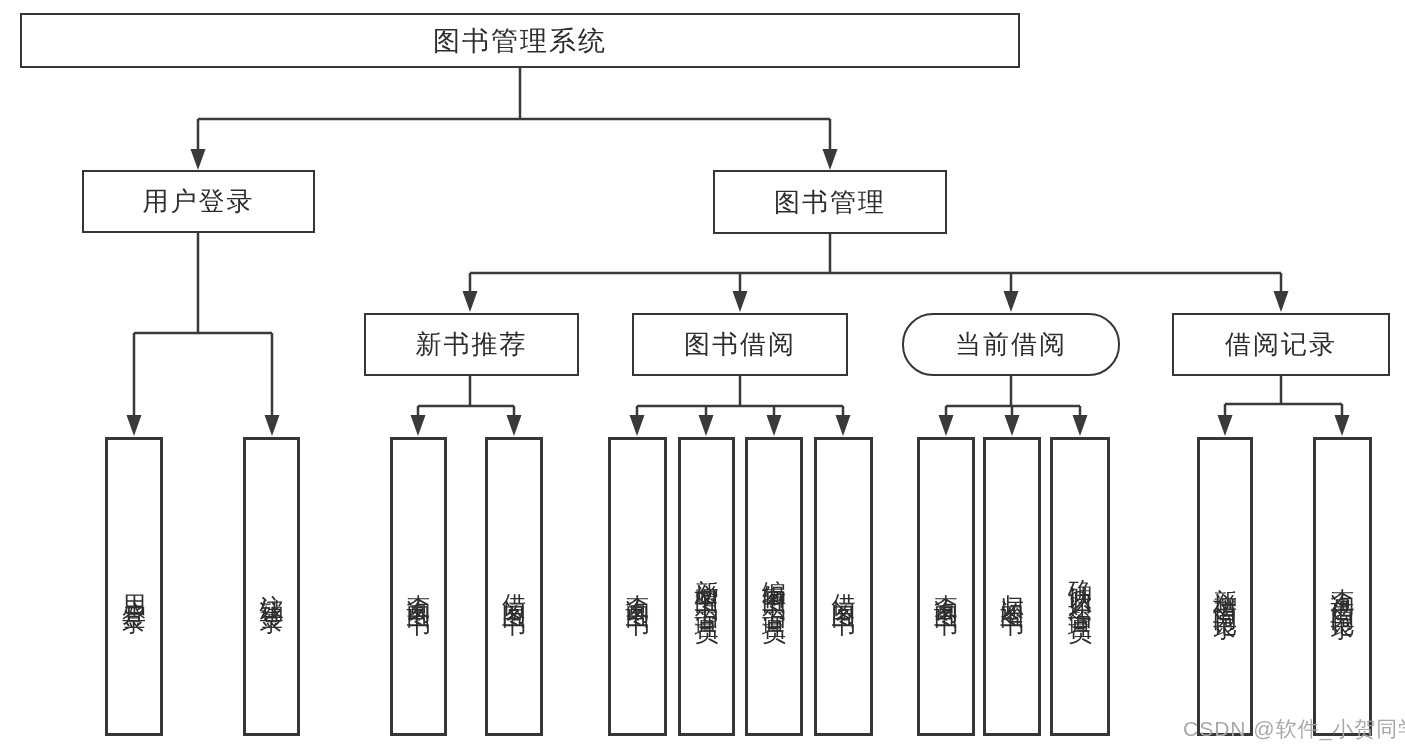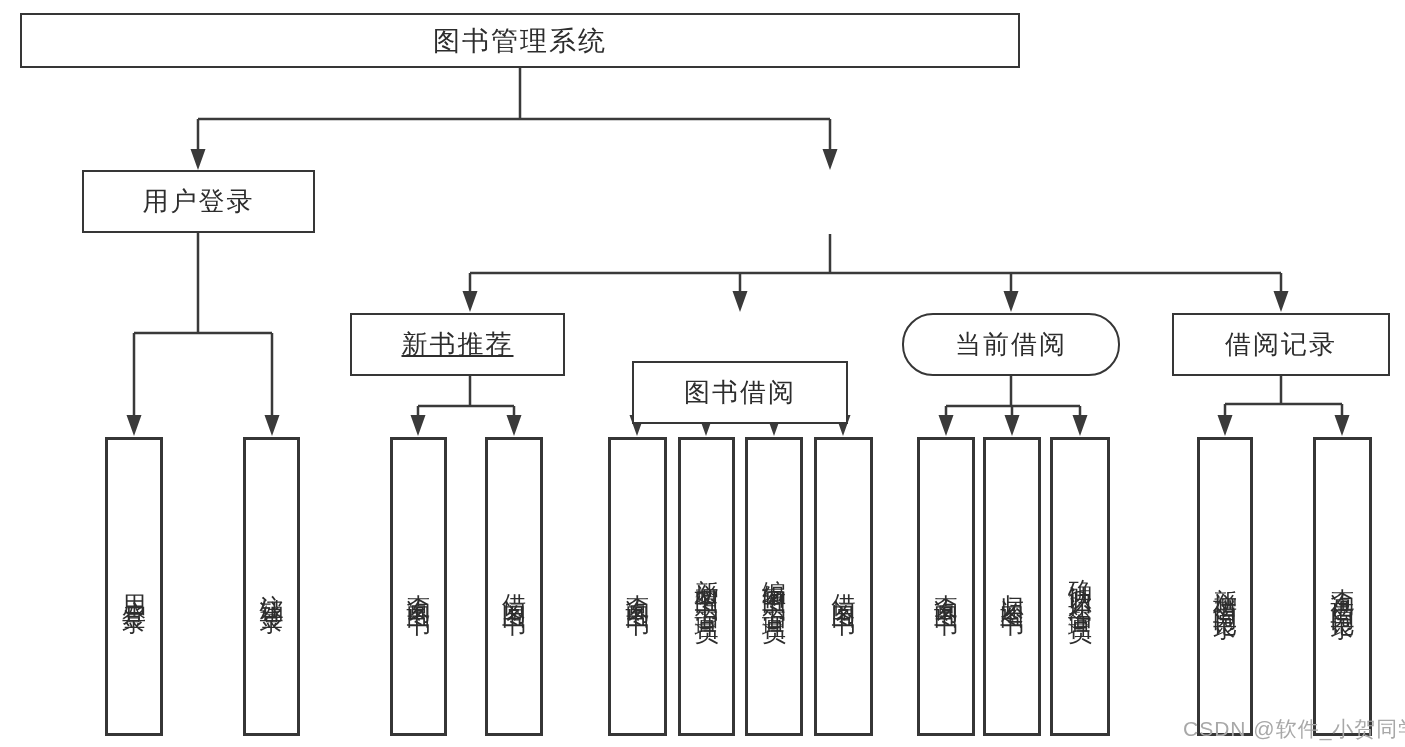--- a/index.html
+++ b/index.html
@@ -91,23 +91,24 @@
          M938.5 415 L953.5 415 L946 436 Z
          M1004.5 415 L1019.5 415 L1012 436 Z
          M1072.5 415 L1087.5 415 L1080 436 Z
          M1217.5 415 L1232.5 415 L1225 436 Z
          M1334.5 415 L1349.5 415 L1342 436 Z" fill="#3a3a3a" stroke="none"></path>
   </svg>
 
   <div class="hbox root" style="left:20px; top:13px; width:1000px; height:55px;">图书管理系统</div>
 
   <div class="hbox" style="left:82px; top:170px; width:233px; height:63px;">用户登录</div>
+  <div class="hbox" style="left:713px; top:170px; width:234px; height:64px;">图书管理</div>
 
-  <div class="hbox" style="left:350px; top:313px; width:215px; height:63px;text-decoration:underline;">新书推荐</div>
-  <div class="hbox" style="left:632px; top:313px; width:216px; height:63px;margin-top:48px;">图书借阅</div>
+  <div class="hbox" style="left:364px; top:313px; width:215px; height:63px;">新书推荐</div>
+  <div class="hbox" style="left:632px; top:313px; width:216px; height:63px;">图书借阅</div>
   <div class="hbox" style="left:902px; top:313px; width:218px; height:63px;border-radius:31px;">当前借阅</div>
   <div class="hbox" style="left:1172px; top:313px; width:218px; height:63px;text-align:right;">借阅记录</div>
 
   <div class="vbox" style="left:105px; width:58px;">
     <span>用户登录</span>
   </div>
   <div class="vbox" style="left:243px; width:57px;">
     <span>注销登录</span>
   </div>
 

